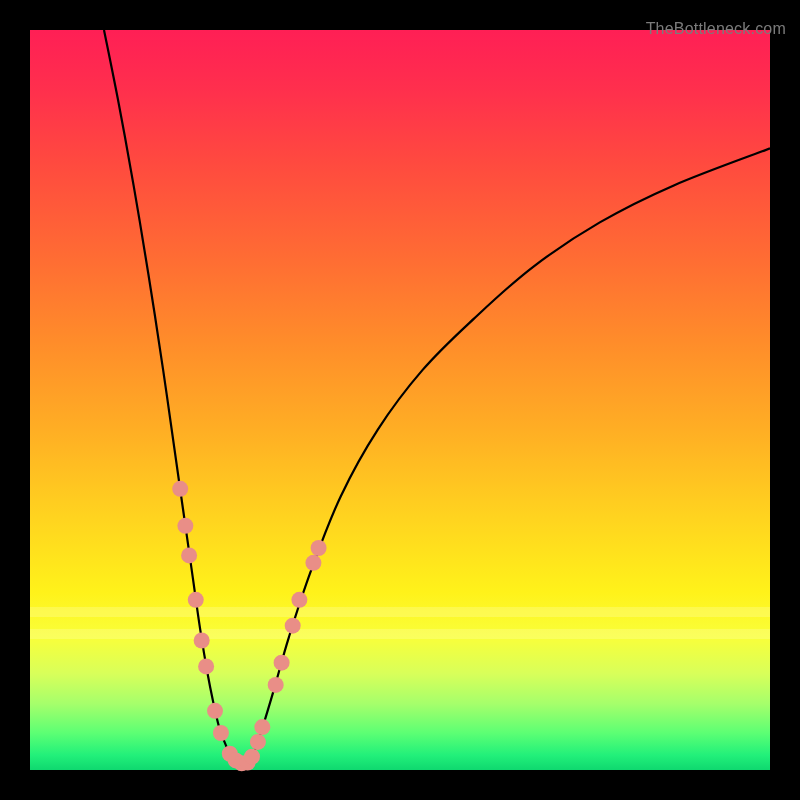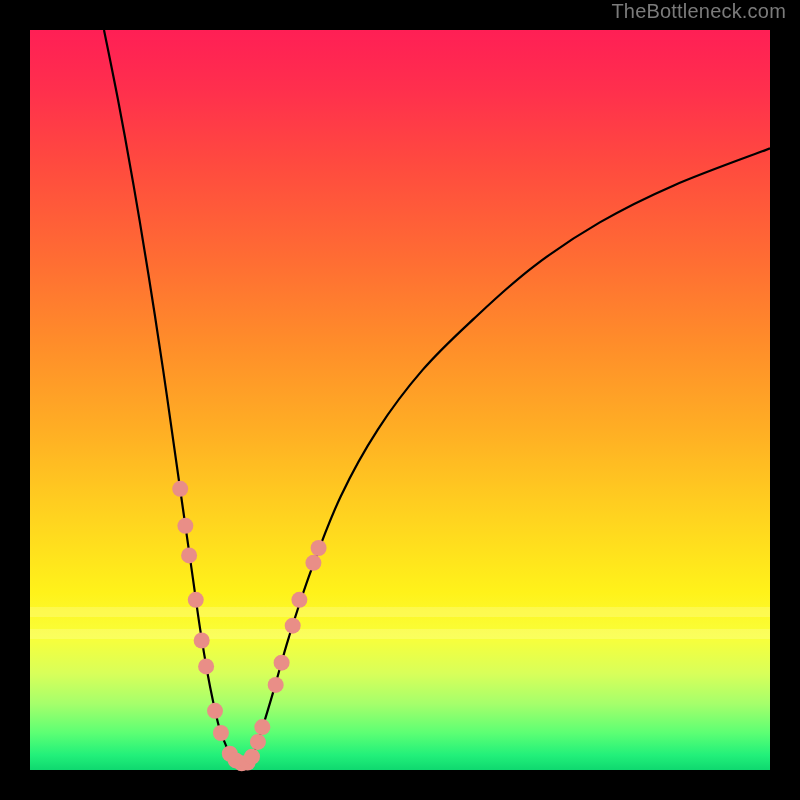--- a/index.html
+++ b/index.html
@@ -47,24 +47,24 @@
     position: absolute;
     left: 0;
     right: 0;
     background: rgba(255, 255, 200, 0.25);
   }
   .yb1 { top: 78%; height: 1.3%; }
   .yb2 { top: 81%; height: 1.3%; }
 
   .watermark {
     position: absolute;
-    top: 0;
+    top: 20px;
     right: 14px;
     color: #7b7b7b;
-    font-size: 20px;
+    font-size: 16px;
     font-weight: 500;
     letter-spacing: 0.2px;
     user-select: none;
   }
   svg.curves {
     position: absolute;
     left: 30px;
     top: 30px;
     width: 740px;
     height: 740px;

